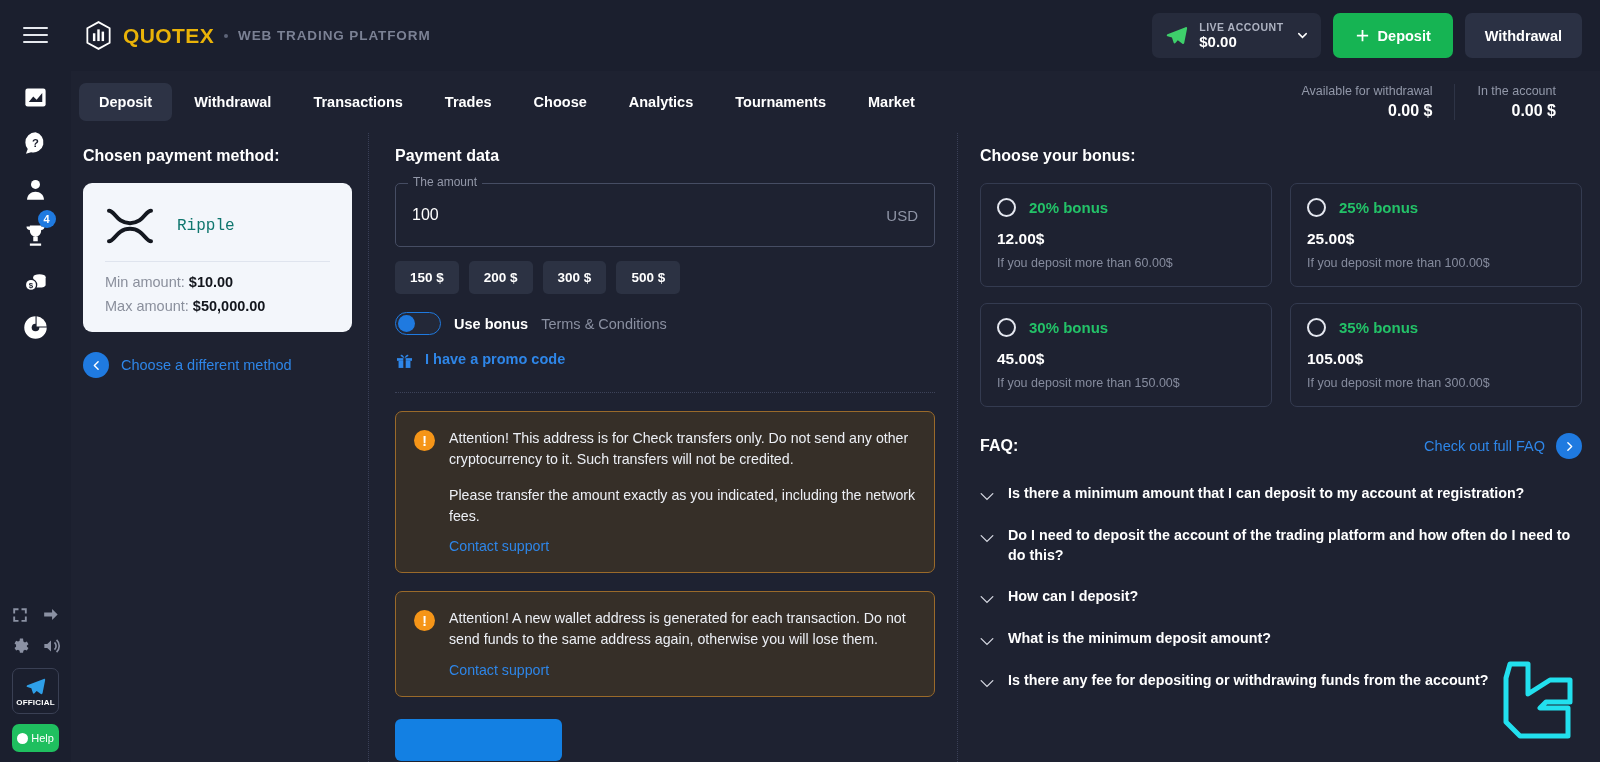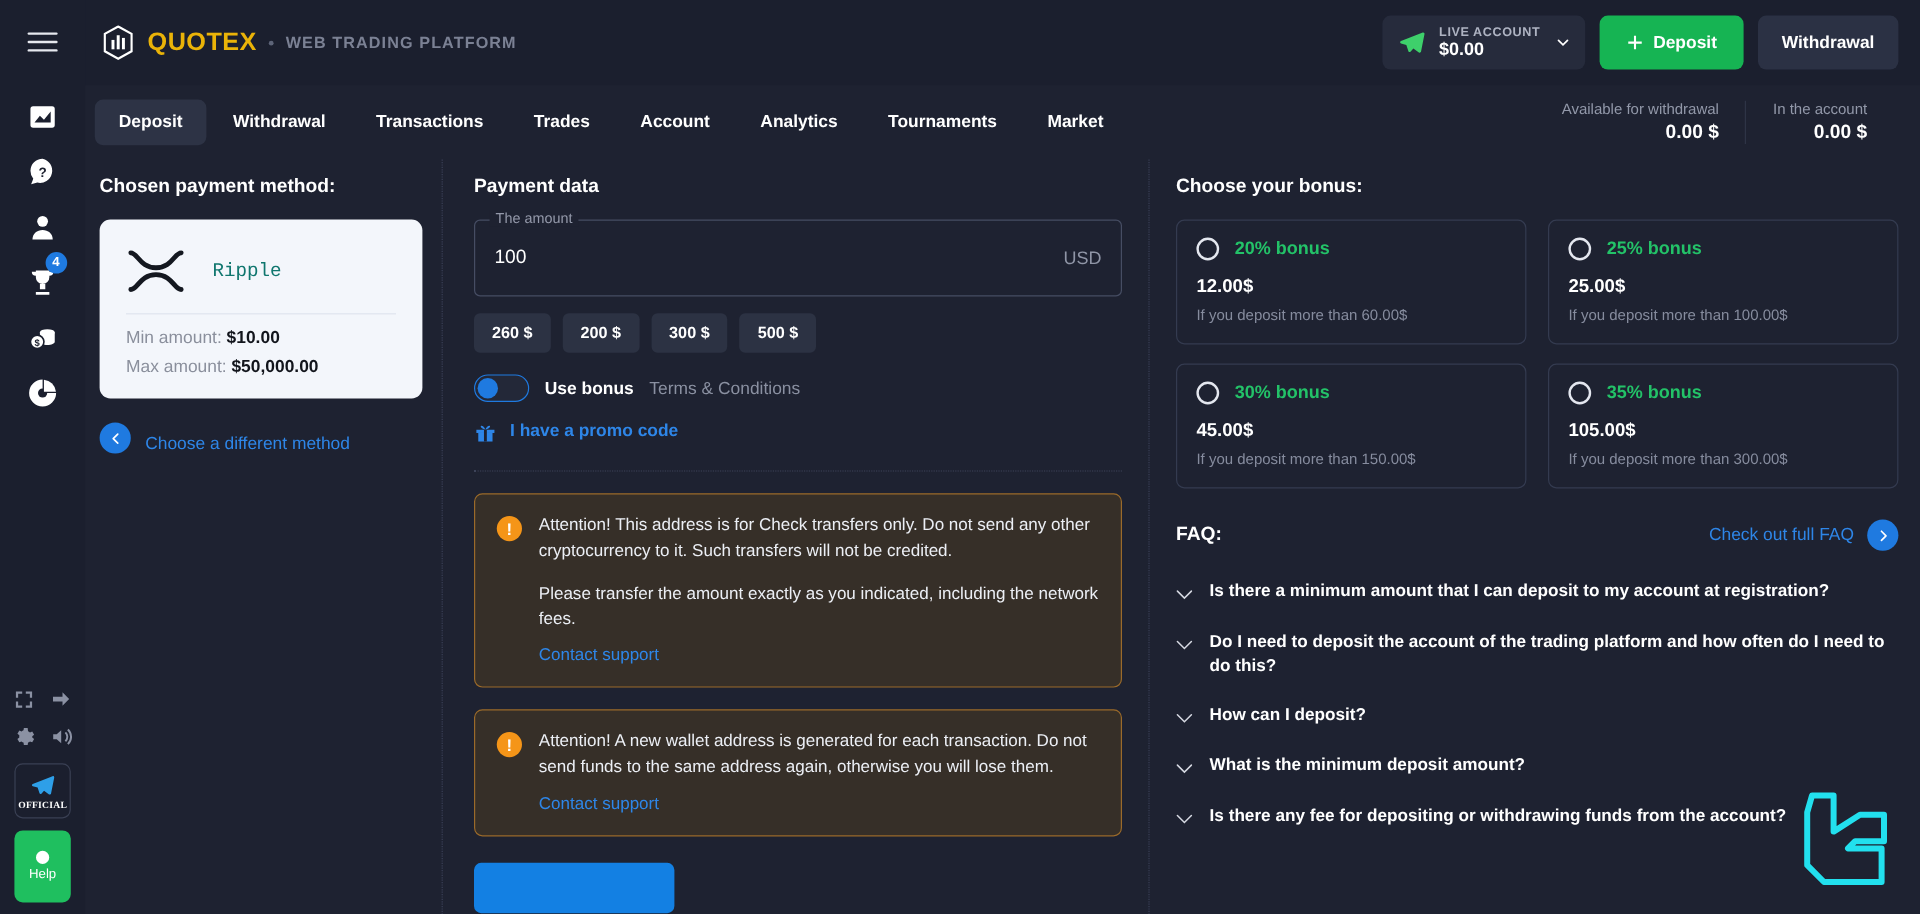--- a/index.html
+++ b/index.html
@@ -31,24 +31,24 @@
   }
   .sb-bottom { position:absolute; bottom: 10px; left:0; width:71px;
                display:flex; flex-direction:column; align-items:center; }
   .sb-row { display:flex; align-items:center; justify-content:center; gap:12px; margin-bottom: 12px; }
   .sb-row svg { fill:#8b91a3; }
   .tg-box {
     width: 47px; height: 46px; border:1px solid #3a4054; border-radius:7px;
     display:flex; flex-direction:column; align-items:center; justify-content:center; gap:1px;
     cursor:pointer; margin-bottom: 10px;
   }
-  .tg-box .tg-label { font-size:8px; font-weight:bold; color:#fff; letter-spacing:.2px;font-family:Liberation Serif, serif; }
+  .tg-box .tg-label { font-size:8px; font-weight:bold; color:#fff; letter-spacing:.2px; }
   .help-box {
-    width: 47px; height: 60px; border-radius:7px; background:#1fbf5f;
-    display:flex; flex-direction:column; align-items:center; justify-content:center; gap:3px;
+    width: 47px; height: 28px; border-radius:7px; background:#1fbf5f;
+    display:flex; align-items:center; justify-content:center; gap:3px;
     cursor:pointer;
   }
   .help-dot { width:11px; height:11px; border-radius:50%; background:#fff; }
   .help-box .help-label { font-size:11px; color:#fff; }
 
   
   .main { flex: 1; height: 762px; position: relative; background:#1e2231; }
 
   
   .topbar { height: 71px; background:#1b1f2e; display:flex; align-items:center; padding: 0 18px 0 14px; }
@@ -98,21 +98,21 @@
 
   .sec-title { color:#fff; font-size:16px; font-weight:bold; margin-bottom: 18px; }
 
   
   .pm-card { background:#f3f6fb; border-radius:9px; padding: 16px 22px 18px; }
   .pm-head { display:flex; align-items:center; gap: 22px; padding: 6px 0 14px; }
   .pm-name { color:#0f766e; font-size:16px;font-family:Liberation Mono, monospace; }
   .pm-sep { height:1px; background:#dfe4ee; margin: 0 0 12px; }
   .pm-line { color:#8a8f9c; font-size:14.5px; margin-top: 8px; }
   .pm-line b { color:#12151c; }
-  .choose-diff { display:flex; align-items:flex-end; gap:12px; margin-top: 20px; cursor:pointer; }
+  .choose-diff { display:flex; align-items:center; gap:12px; margin-top: 20px; cursor:pointer; }
   .circ-btn {
     width:26px; height:26px; border-radius:50%; background:#1f7ae0;
     display:flex; align-items:center; justify-content:center; flex:0 0 26px;
   }
   .choose-diff span { color:#2e86e8; font-size:14.5px; }
 
   
   .field-wrap { position:relative; margin-top: 4px; }
   .field {
     border:1px solid #464d63; border-radius:5px; height:64px;
@@ -315,21 +315,21 @@
         </button>
       </div>
     </div>
 
     <div class="tabbar">
       <div class="tabs">
         <div class="tab active">Deposit</div>
         <div class="tab">Withdrawal</div>
         <div class="tab">Transactions</div>
         <div class="tab">Trades</div>
-        <div class="tab">Account</div>
+        <div class="tab">Choose</div>
         <div class="tab">Analytics</div>
         <div class="tab">Tournaments</div>
         <div class="tab">Market</div>
       </div>
       <div class="balances">
         <div class="bal">
           <span class="bal-label">Available for withdrawal</span>
           <span class="bal-value">0.00 $</span>
         </div>
         <div class="bal">
@@ -378,21 +378,21 @@
 
         <div class="field-wrap">
           <span class="field-legend">The amount</span>
           <div class="field">
             <input type="text" value="100" style="">
             <span class="cur">USD</span>
           </div>
         </div>
 
         <div class="chips">
-          <button class="chip">260 $</button>
+          <button class="chip">150 $</button>
           <button class="chip">200 $</button>
           <button class="chip">300 $</button>
           <button class="chip">500 $</button>
         </div>
 
         <div class="bonus-row">
           <div class="toggle">
             <span class="knob"></span>
           </div>
           <span class="use-bonus">Use bonus</span>

